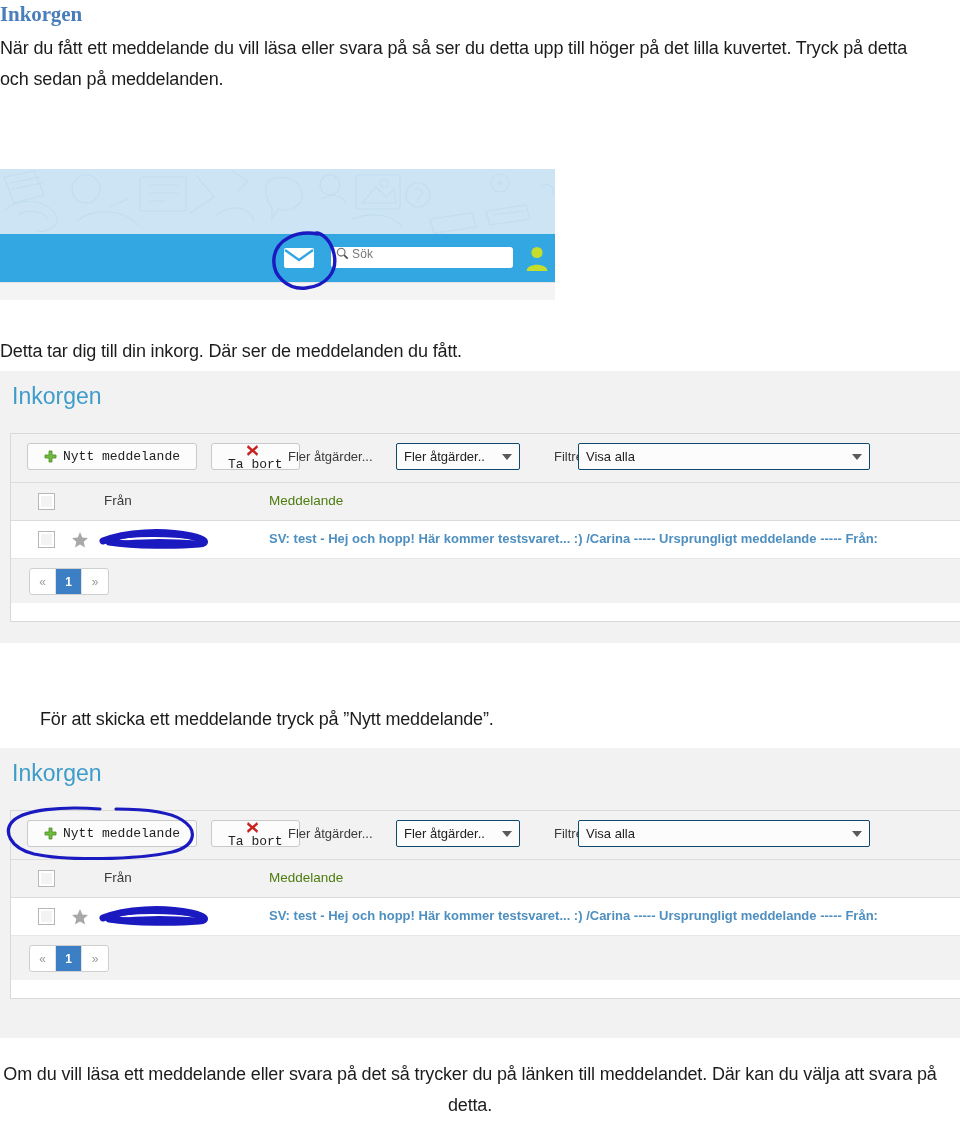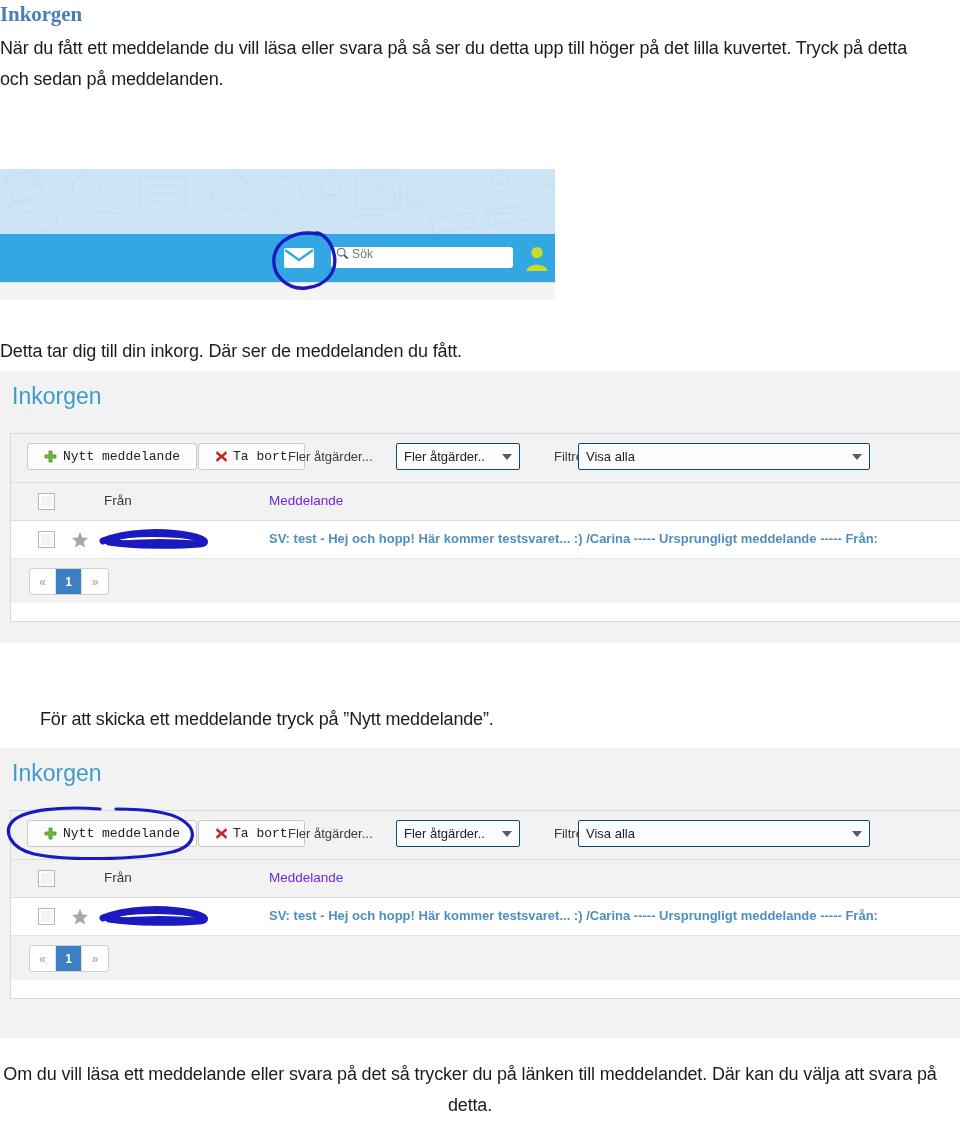--- a/index.html
+++ b/index.html
@@ -158,21 +158,21 @@
     border-radius: 3px;
     display: flex;
     align-items: center;
     padding: 0 16px;
     box-sizing: border-box;
     font-family: Liberation Mono, monospace;
     font-size: 13px;
     color: #222;
   }
   #btn-new { left: 16px; }
-  #btn-del { left: 187px; }
+  #btn-del { left: 200px; flex-direction: column; }
   .ico-plus {
     width: 13px; height: 13px;
     margin-right: 6px;
     flex: 0 0 auto;
   }
   .ico-x {
     width: 13px; height: 13px;
     margin-right: 5px;
     flex: 0 0 auto;
   }
@@ -240,21 +240,21 @@
     font-family: "Liberation Sans", sans-serif;
     font-size: 13.5px;
     color: #3b3b3b;
   }
   .col-msg {
     position: absolute;
     left: 258px;
     top: 10px;
     font-family: "Liberation Sans", sans-serif;
     font-size: 13.5px;
-    color: #6d28d9;
+    color: #4d7c0f;
   }
   .star {
     position: absolute;
     left: 60px;
     top: 10px;
     width: 18px; height: 18px;
   }
   .sender-redacted {
     position: absolute;
     left: 88px;

